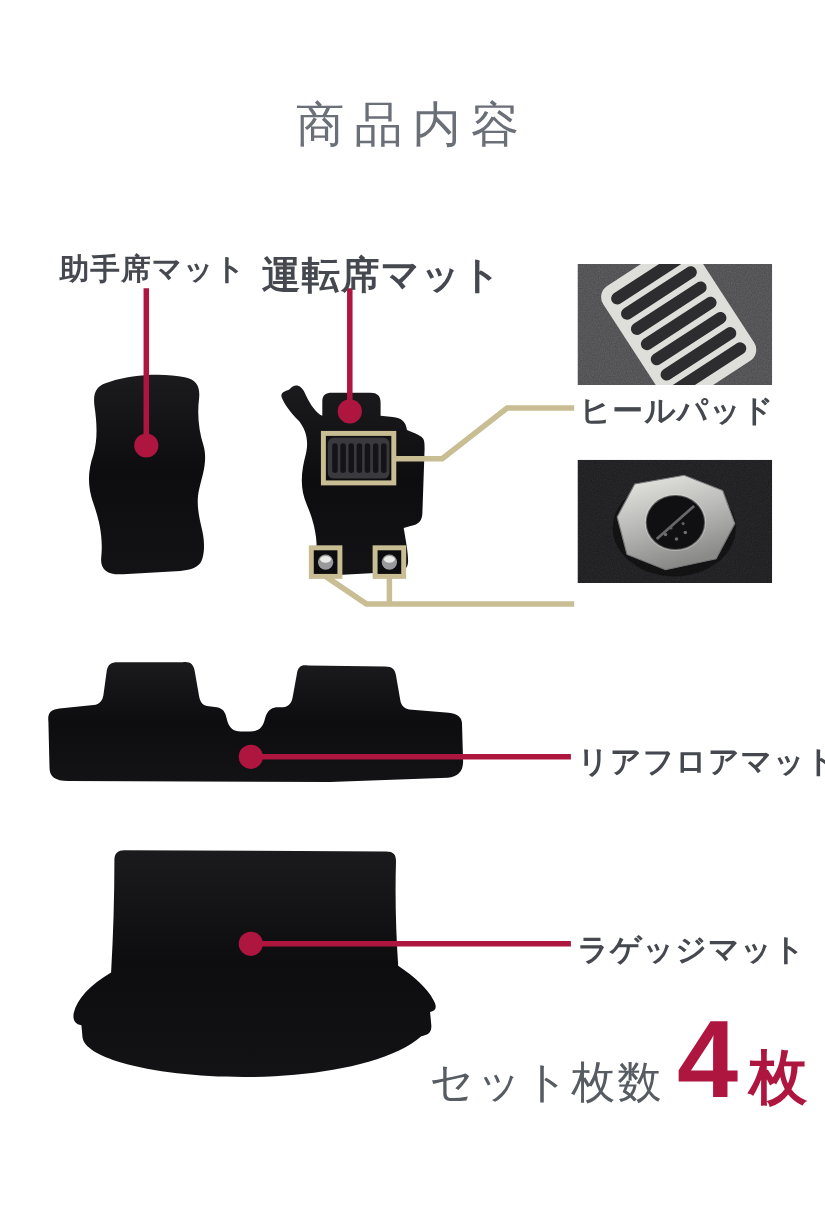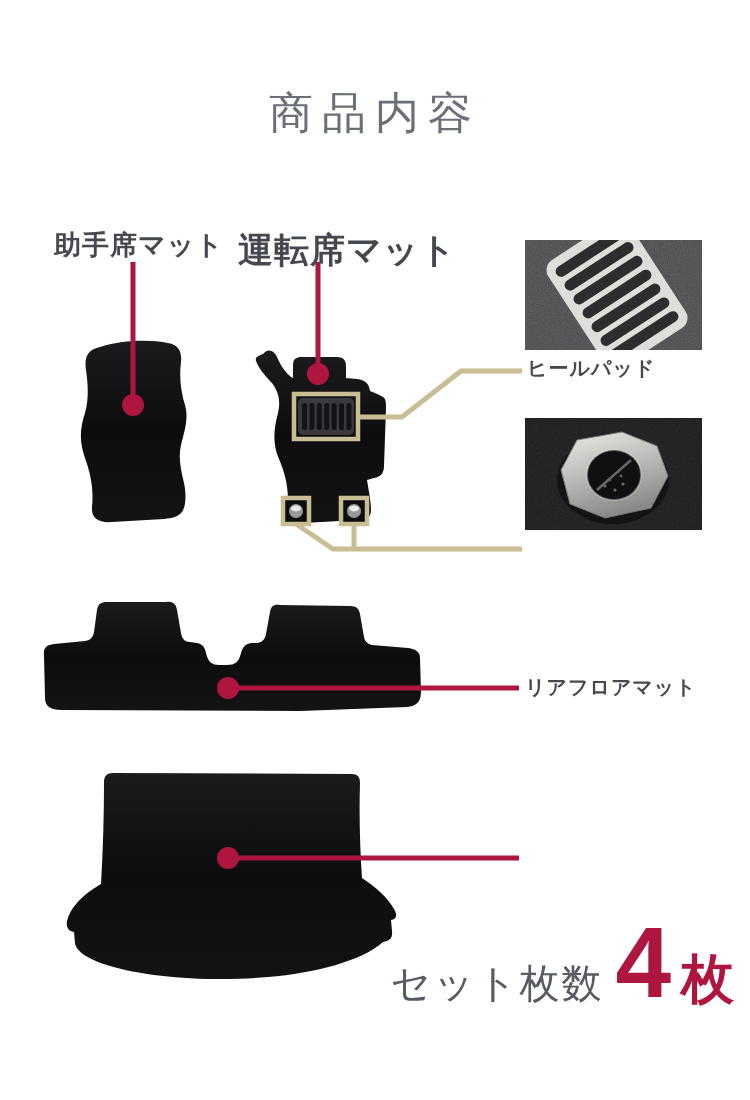--- a/index.html
+++ b/index.html
@@ -14,21 +14,21 @@
     position:relative;width:750px;height:1036px;margin:0 auto;
     background:#ffffff;overflow:hidden;
   }
   .scene{position:absolute;left:0;top:0;}
   .page-title{
     position:absolute;left:0;right:0;top:84px;text-align:center;
     font-size:44px;font-weight:400;letter-spacing:9px;color:var(--title-gray);
   }
   .jp-label{
     position:absolute;font-weight:bold;color:var(--text-dark);
-    font-size:20px;letter-spacing:1px;white-space:nowrap;
+    font-size:28px;letter-spacing:1px;white-space:nowrap;
   }
   .lbl-passenger{left:54px;top:227px;font-size:27px;}
   .lbl-driver{left:238px;top:227px;font-size:35px;}
   .lbl-heelpad{left:527px;top:355px;}
   .lbl-holes{left:527px;top:537px;}
   .lbl-rear{left:525px;top:674px;}
   .lbl-luggage{left:525px;top:845px;}
   .footer{
     position:absolute;right:16px;bottom:20px;
     display:flex;align-items:baseline;gap:12px;
@@ -175,20 +175,21 @@
       <circle cx="96" cy="58" r="1.4" fill="#606064"></circle>
     </g>
   </svg>
 
   <div class="page-title">商品内容</div>
 
   <div class="jp-label lbl-passenger">助手席マット</div>
   <div class="jp-label lbl-driver">運転席マット</div>
   <div class="jp-label lbl-heelpad">ヒールパッド</div>
   <div class="jp-label lbl-rear">リアフロアマット</div>
+  <div class="jp-label lbl-luggage">ラゲッジマット</div>
 
   <div class="footer">
     <span class="set-label">セット枚数</span>
     <span class="count-value">4</span>
     <span class="count-unit">枚</span>
   </div>
 
 </div>
 
 </body></html>

